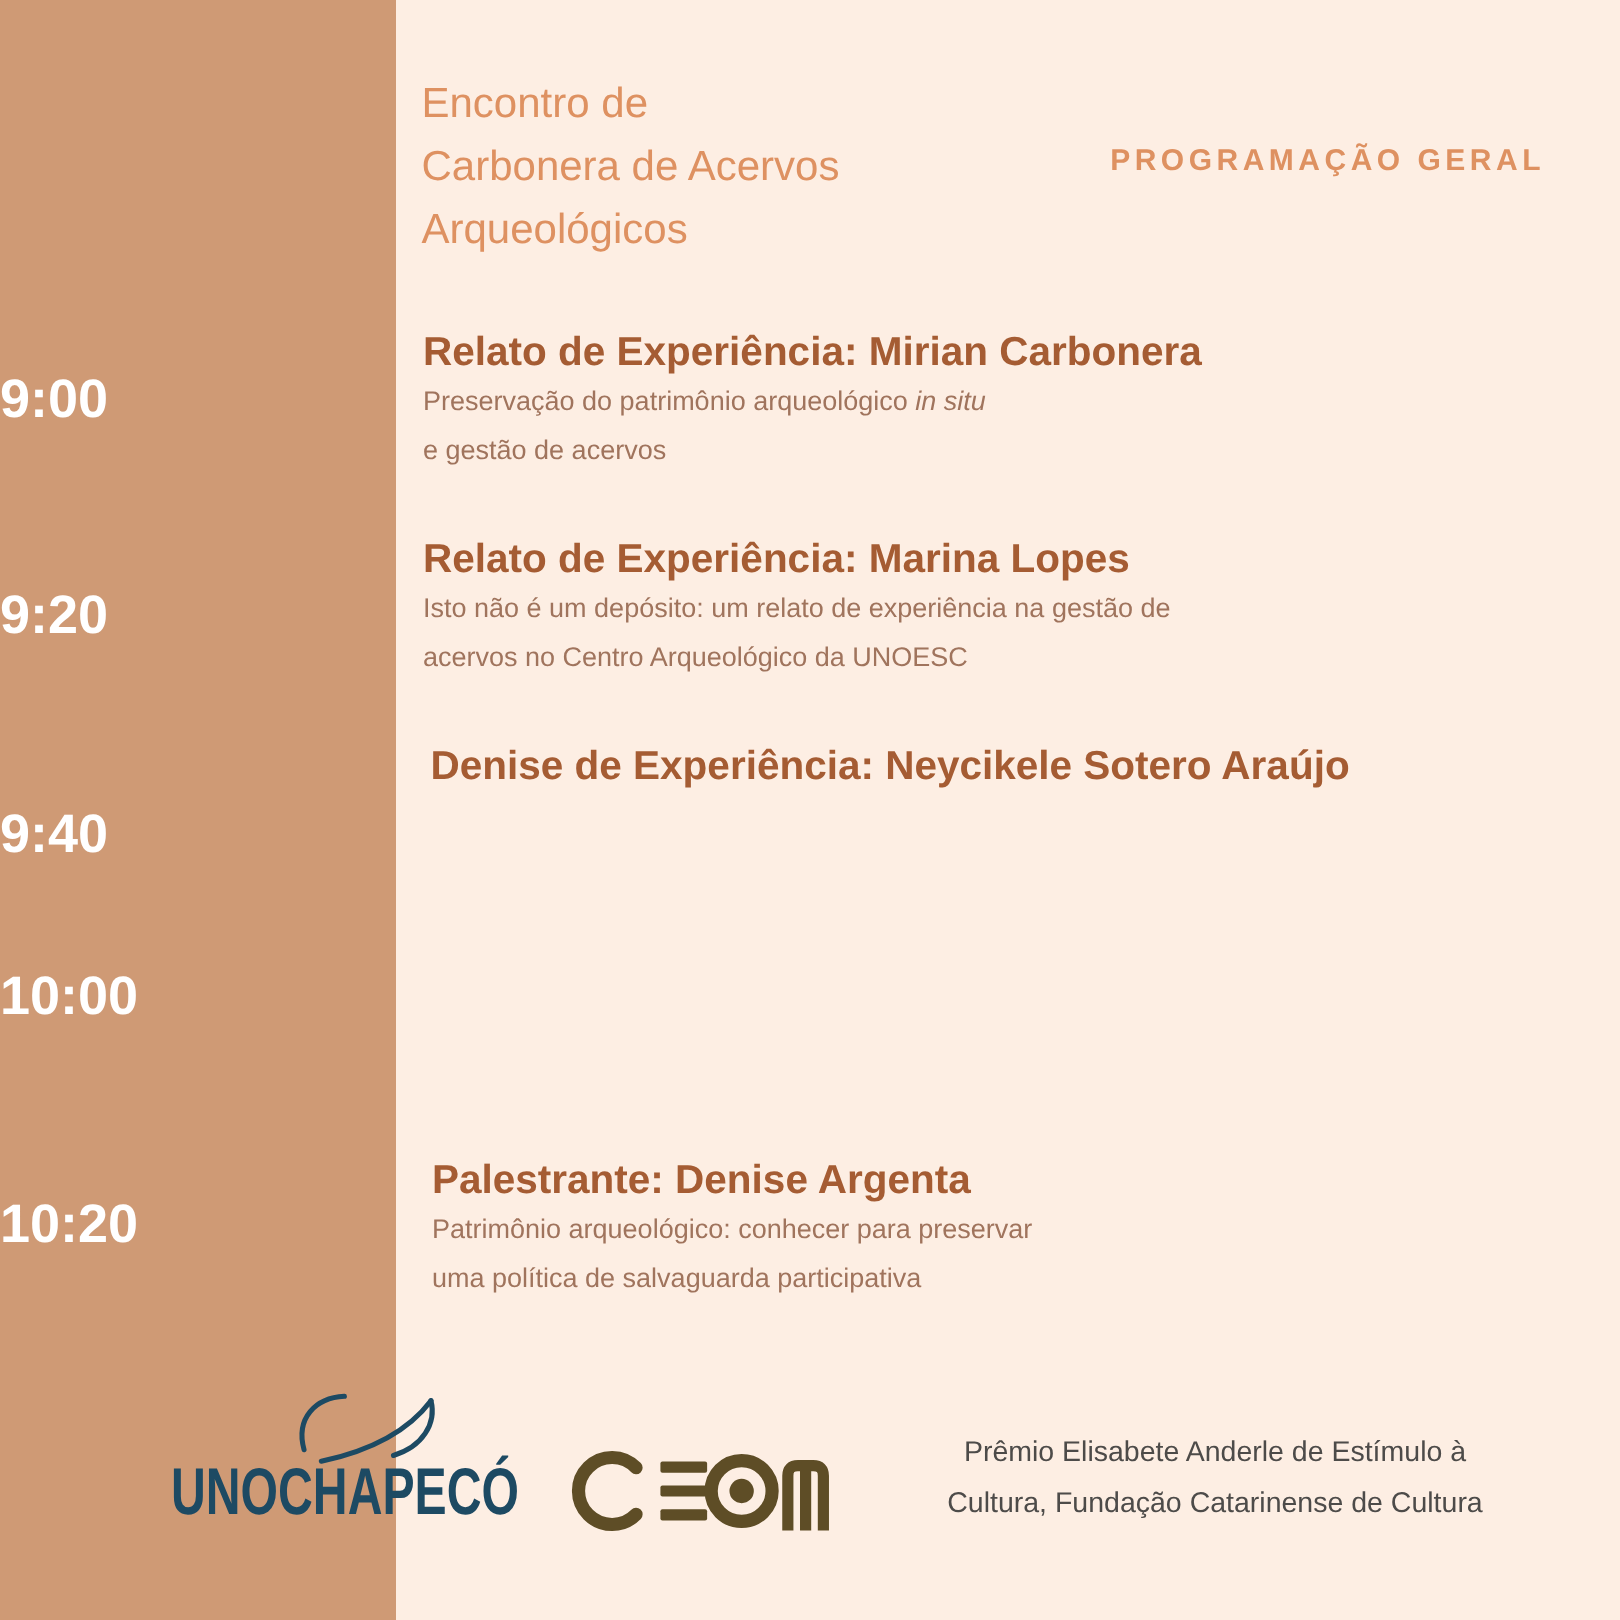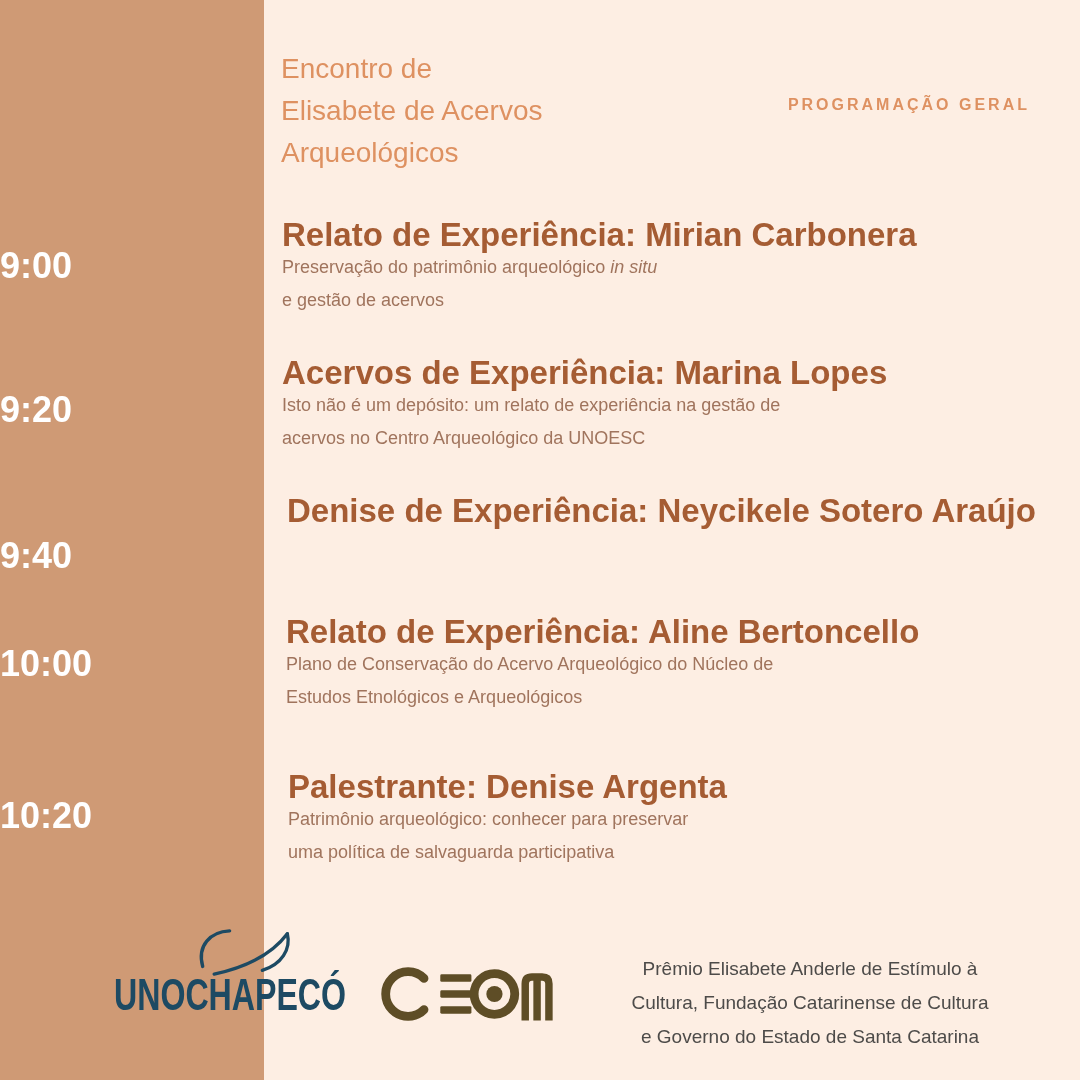--- a/index.html
+++ b/index.html
@@ -28,34 +28,34 @@
     position:absolute;left:0;top:0;width:264px;height:1080px;
     background:var(--sidebar);
   }
   .event-title{
     position:absolute;left:281px;top:48px;
     font-size:28px;font-weight:normal;line-height:42px;
     color:var(--header-accent);
   }
   .program-label{
     position:absolute;right:50px;top:96px;
-    font-size:16px;font-weight:bold;letter-spacing:3px;
+    font-size:20px;font-weight:bold;letter-spacing:3px;
     color:var(--header-accent);
     white-space:nowrap;
   }
   .session-time{
     position:absolute;left:0;width:240px;text-align:left;
     font-size:36px;font-weight:bold;line-height:40px;
     color:var(--time-text);
   }
   .session-content{
     position:absolute;left:282px;width:758px;
   }
   .session-title{
-    font-size:33px;font-weight:bold;line-height:33px;
+    font-size:27px;font-weight:bold;line-height:33px;
     color:var(--session-title);
   }
   .session-desc{
     font-size:18px;line-height:33px;
     color:var(--description);
   }
   .italic{font-style:italic;}
   .swoosh{
     position:absolute;left:186px;top:928px;width:118px;height:50px;
     color:var(--unochapeco-navy);
@@ -80,50 +80,45 @@
 </style>
 </head>
 <body>
 
 <div class="poster">
 
   <div class="sidebar"></div>
 
   <div class="event-title">
     <div>Encontro de</div>
-    <div>Elisabete de Acervos</div>
+    <div>Carbonera de Acervos</div>
     <div>Arqueológicos</div>
   </div>
   <div class="program-label">PROGRAMAÇÃO GERAL</div>
 
   <div class="session-time" style="top:246px;">9:00</div>
   <div class="session-content" style="top:218px;">
     <div class="session-title">Relato de Experiência: Mirian Carbonera</div>
     <div class="session-desc"><span>Preservação do patrimônio arqueológico </span><span class="italic">in situ</span></div>
     <div class="session-desc">e gestão de acervos</div>
   </div>
 
   <div class="session-time" style="top:390px;">9:20</div>
   <div class="session-content" style="top:356px;">
-    <div class="session-title">Acervos de Experiência: Marina Lopes</div>
+    <div class="session-title">Relato de Experiência: Marina Lopes</div>
     <div class="session-desc">Isto não é um depósito: um relato de experiência na gestão de</div>
     <div class="session-desc">acervos no Centro Arqueológico da UNOESC</div>
   </div>
 
   <div class="session-time" style="top:536px;">9:40</div>
   <div class="session-content" style="top:494px;left:287px;">
     <div class="session-title">Denise de Experiência: Neycikele Sotero Araújo</div>
   </div>
 
   <div class="session-time" style="top:644px;">10:00</div>
-  <div class="session-content" style="top:615px;left:286px;">
-    <div class="session-title">Relato de Experiência: Aline Bertoncello</div>
-    <div class="session-desc">Plano de Conservação do Acervo Arqueológico do Núcleo de</div>
-    <div class="session-desc">Estudos Etnológicos e Arqueológicos</div>
-  </div>
 
   <div class="session-time" style="top:796px;">10:20</div>
   <div class="session-content" style="top:770px;left:288px;">
     <div class="session-title">Palestrante: Denise Argenta</div>
     <div class="session-desc">Patrimônio arqueológico: conhecer para preservar</div>
     <div class="session-desc">uma política de salvaguarda participativa</div>
   </div>
 
   <svg class="swoosh" viewBox="0 0 120 52" aria-hidden="true">
     <path d="M16 40 C 10 18, 24 4, 44 3" fill="none" stroke="currentColor" stroke-width="3.5" stroke-linecap="round"></path>
@@ -142,16 +137,15 @@
 
     <circle cx="172" cy="45" r="30" fill="none" stroke="currentColor" stroke-width="13"></circle>
     <circle cx="172" cy="45" r="12" fill="currentColor"></circle>
 
     <path d="M217.5 84 V30 Q217.5 20 227.5 20 H242.5 Q252.5 20 252.5 30 V84 M235 84 V20" fill="none" stroke="currentColor" stroke-width="11"></path>
   </svg>
 
   <div class="credit">
     <div>Prêmio Elisabete Anderle de Estímulo à</div>
     <div>Cultura, Fundação Catarinense de Cultura</div>
-    <div>e Governo do Estado de Santa Catarina</div>
   </div>
 
 </div>
 
 </body></html>

